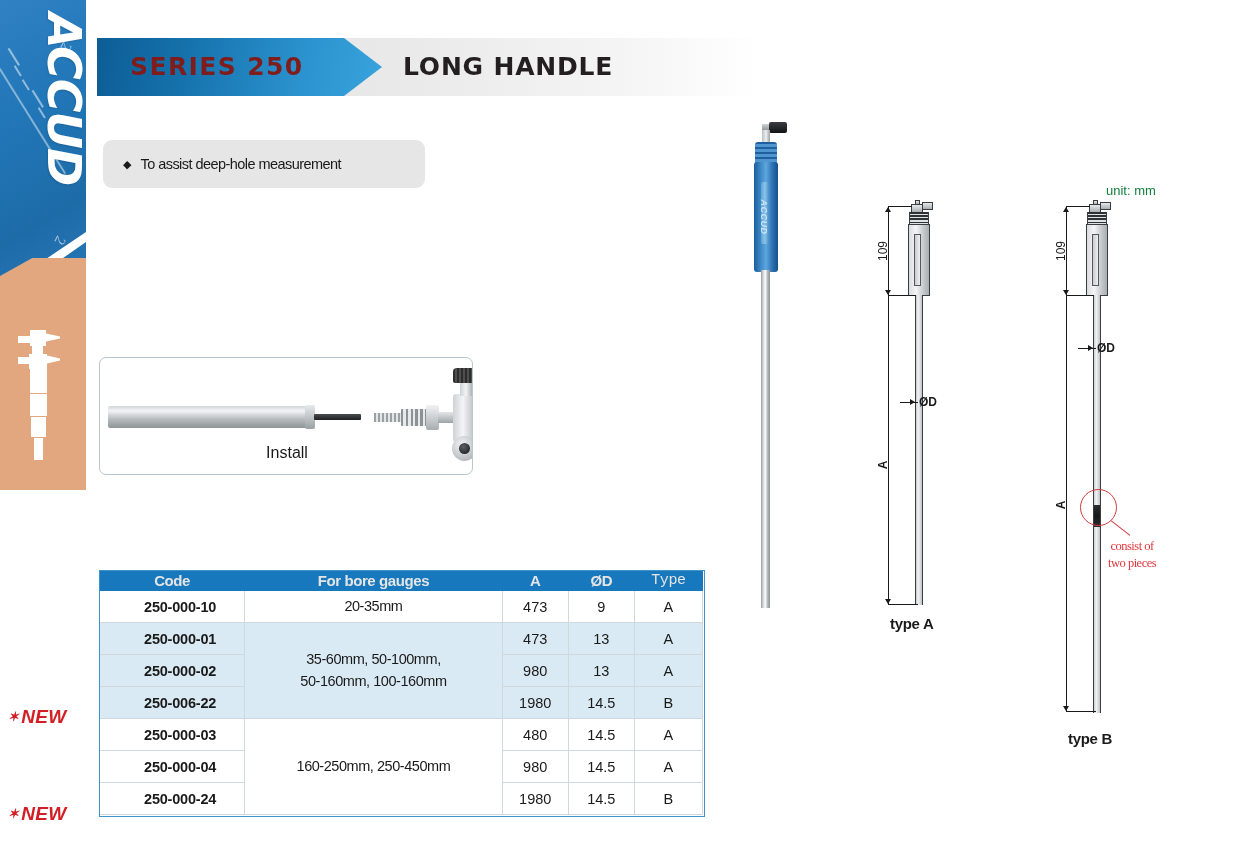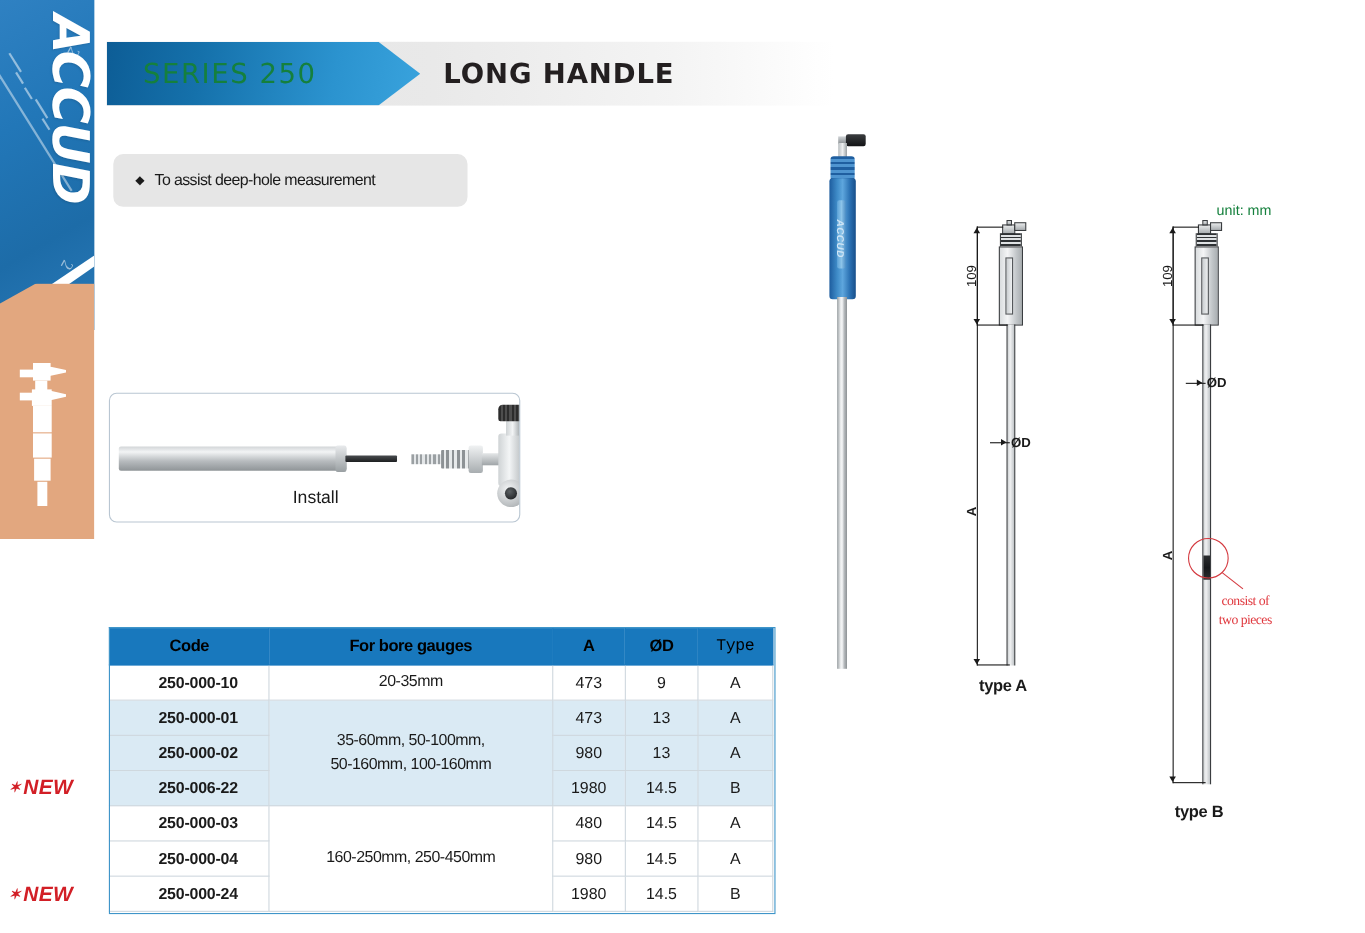--- a/index.html
+++ b/index.html
@@ -54,21 +54,21 @@
     position: absolute; left: 0; top: 0; width: 661px; height: 58px;
     background: linear-gradient(90deg, #e4e4e4 0%, #e9e9e9 45%, #f4f4f4 78%, #ffffff 100%);
   }
   .hdr-blue {
     position: absolute; left: 0; top: 0; width: 285px; height: 58px;
     background: linear-gradient(100deg, #0d5d96 0%, #1571ab 30%, #2b93cf 72%, #39a3dd 100%);
     clip-path: polygon(0 0, 247px 0, 285px 29px, 247px 58px, 0 58px);
   }
   .hdr-series {
     position: absolute; left: 33px; top: 0; height: 58px; line-height: 58px;
-    color: #15803d; font-size: 25px; font-weight: normal; letter-spacing: 1.4px;
+    color: #7f1d1d; font-size: 25px; font-weight: bold; letter-spacing: 1.4px;
     font-family: "DejaVu Sans", sans-serif;
   }
   .hdr-title {
     position: absolute; left: 306px; top: 0; height: 58px; line-height: 58px;
     color: #231f20; font-size: 25px; font-weight: bold; letter-spacing: 0.8px;
     font-family: "DejaVu Sans", sans-serif;
   }
 
   
   .feature {
@@ -150,21 +150,21 @@
     color: #1a1a1a; font-size: 16px;
   }
 
   
   .spec-wrap { position: absolute; left: 99px; top: 570px; width: 604px; }
   table.spec { border-collapse: collapse; width: 604px; }
   table.spec th, table.spec td {
     border: 1px solid #cfd8de; font-size: 14.5px; color: #1a1a1a; text-align: center;
   }
   table.spec thead th {
-    background: #1878bd; color: #000000; height: 34px; border-color: #1878bd;
+    background: #1878bd; color: #e5e5e5; height: 20px; border-color: #1878bd;
     font-size: 15px; letter-spacing: -0.4px; margin-top: 20px;
   }
   thead th.b { font-weight: bold; }
   thead th.n { font-weight: normal; font-family: Liberation Mono, monospace; }
   td.code { font-weight: bold; text-align: left; padding-left: 16px; font-size: 14.5px; letter-spacing: -0.2px; }
   tbody tr { height: 32px; }
   tr.shade td { background: #daeaf4; }
   tr.plain td { background: #ffffff; }
   td.bore { font-size: 14.5px; line-height: 1.45; letter-spacing: -0.45px; }
   .spec-wrap::after {

